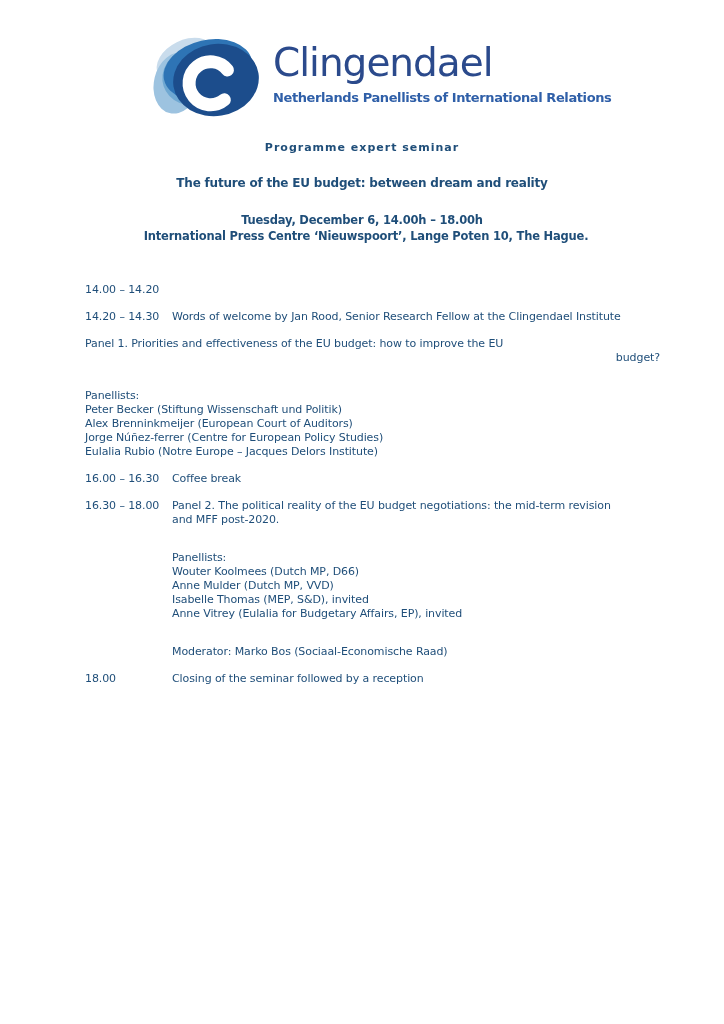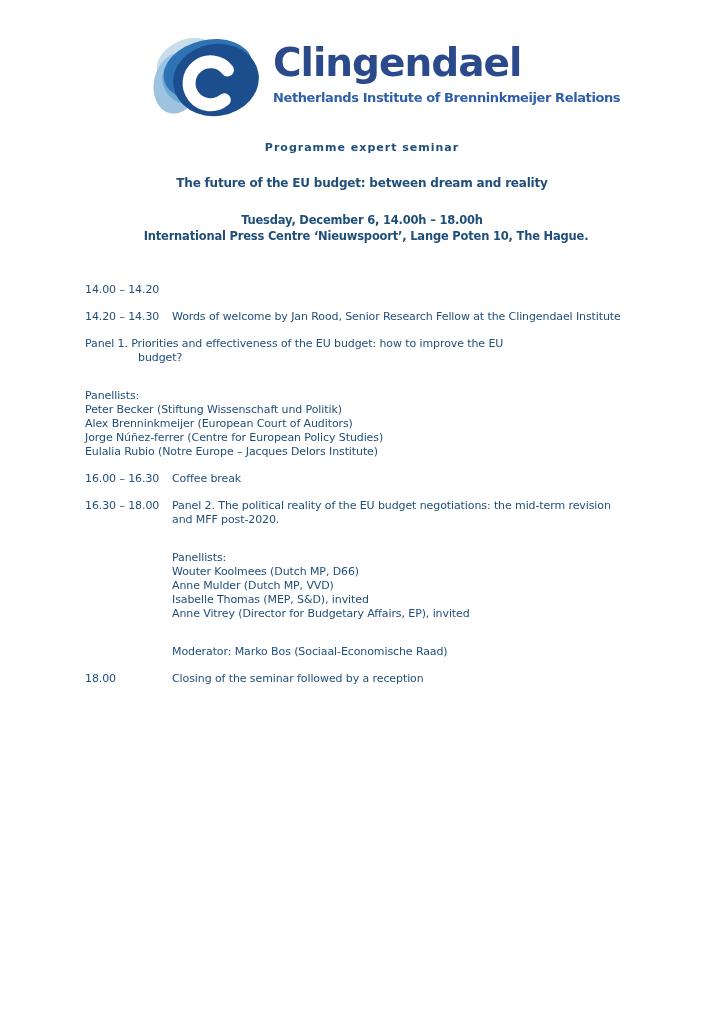--- a/index.html
+++ b/index.html
@@ -34,21 +34,21 @@
   .logo {
     position: absolute;
     left: 150px; top: 33px;
     display: flex;
     align-items: flex-start;
   }
   .logo-mark { width: 118px; height: 88px; flex: none; }
   .logo-text { margin-left: 5px; padding-top: 8px; }
   .logo-wordmark {
     font-size: 39px;
-    font-weight: bold;
+    font-weight: normal;
     line-height: 44px;
     letter-spacing: -1px;
     color: var(--brand_dark_blue);
   }
   .logo-subtitle {
     margin-top: 5px;
     font-size: 13px;
     font-weight: bold;
     letter-spacing: -0.4px;
     color: var(--brand_mid_blue);
@@ -99,39 +99,39 @@
     display: flex;
     margin-bottom: 13px;
   }
   .sched-time {
     width: 87px;
     flex: none;
   }
   .sched-desc { flex: 1; }
   .sched-block { margin-top: 24px; }
   .sched-block:first-child { margin-top: 0; }
-  .sched-line.indent { padding-left: 53px; }
+  .sched-line.indent { padding-left: 53px; text-align: right; }
 </style>
 </head>
 <body>
 
 <div class="page">
 
   <div class="logo">
     <svg class="logo-mark" viewBox="0 0 118 88" xmlns="http://www.w3.org/2000/svg" aria-hidden="true">
       <ellipse cx="36" cy="28" rx="31" ry="21" fill="var(--logo_pale_blue)" transform="rotate(-26 36 28)"></ellipse>
       <ellipse cx="27" cy="50" rx="23" ry="31" fill="var(--logo_light_blue)" transform="rotate(14 27 50)"></ellipse>
       <ellipse cx="45" cy="43" rx="33" ry="29" fill="var(--logo_sky_blue)" transform="rotate(-18 45 43)"></ellipse>
       <ellipse cx="58" cy="37" rx="45" ry="30" fill="var(--logo_azure)" transform="rotate(-13 58 37)"></ellipse>
       <ellipse cx="66" cy="47" rx="43" ry="36" fill="var(--logo_navy)" transform="rotate(-9 66 47)"></ellipse>
       <path d="M 76 35 A 21.5 21.5 0 1 0 76 65" fill="none" stroke="#ffffff" stroke-width="13" stroke-linecap="round" transform="rotate(6 58 50)"></path>
     </svg>
     <div class="logo-text">
       <div class="logo-wordmark">Clingendael</div>
-      <div class="logo-subtitle">Netherlands Institute of Brenninkmeijer Relations</div>
+      <div class="logo-subtitle">Netherlands Panellists of International Relations</div>
     </div>
   </div>
 
   <div class="centerline doc-title">Programme expert seminar</div>
   <div class="centerline doc-subtitle">The future of the EU budget: between dream and reality</div>
   <div class="centerline doc-date">Tuesday, December 6, 14.00h – 18.00h</div>
   <div class="centerline doc-venue">International Press Centre ‘Nieuwspoort’, Lange Poten 10, The Hague.</div>
 
   <div class="schedule">
       <div class="sched-row">
@@ -173,21 +173,21 @@
         <div class="sched-desc">
           <div class="sched-block">
             <div class="sched-line">Panel 2. The political reality of the EU budget negotiations: the mid-term revision</div>
             <div class="sched-line">and MFF post-2020.</div>
           </div>
           <div class="sched-block">
             <div class="sched-line">Panellists:</div>
             <div class="sched-line">Wouter Koolmees (Dutch MP, D66)</div>
             <div class="sched-line">Anne Mulder (Dutch MP, VVD)</div>
             <div class="sched-line">Isabelle Thomas (MEP, S&amp;D), invited</div>
-            <div class="sched-line">Anne Vitrey (Director for Budgetary Affairs, EP), invited</div>
+            <div class="sched-line">Anne Vitrey (Eulalia for Budgetary Affairs, EP), invited</div>
           </div>
           <div class="sched-block">
             <div class="sched-line">Moderator: Marko Bos (Sociaal-Economische Raad)</div>
           </div>
         </div>
       </div>
       <div class="sched-row">
         <div class="sched-time">18.00</div>
         <div class="sched-desc">
           <div class="sched-block">

